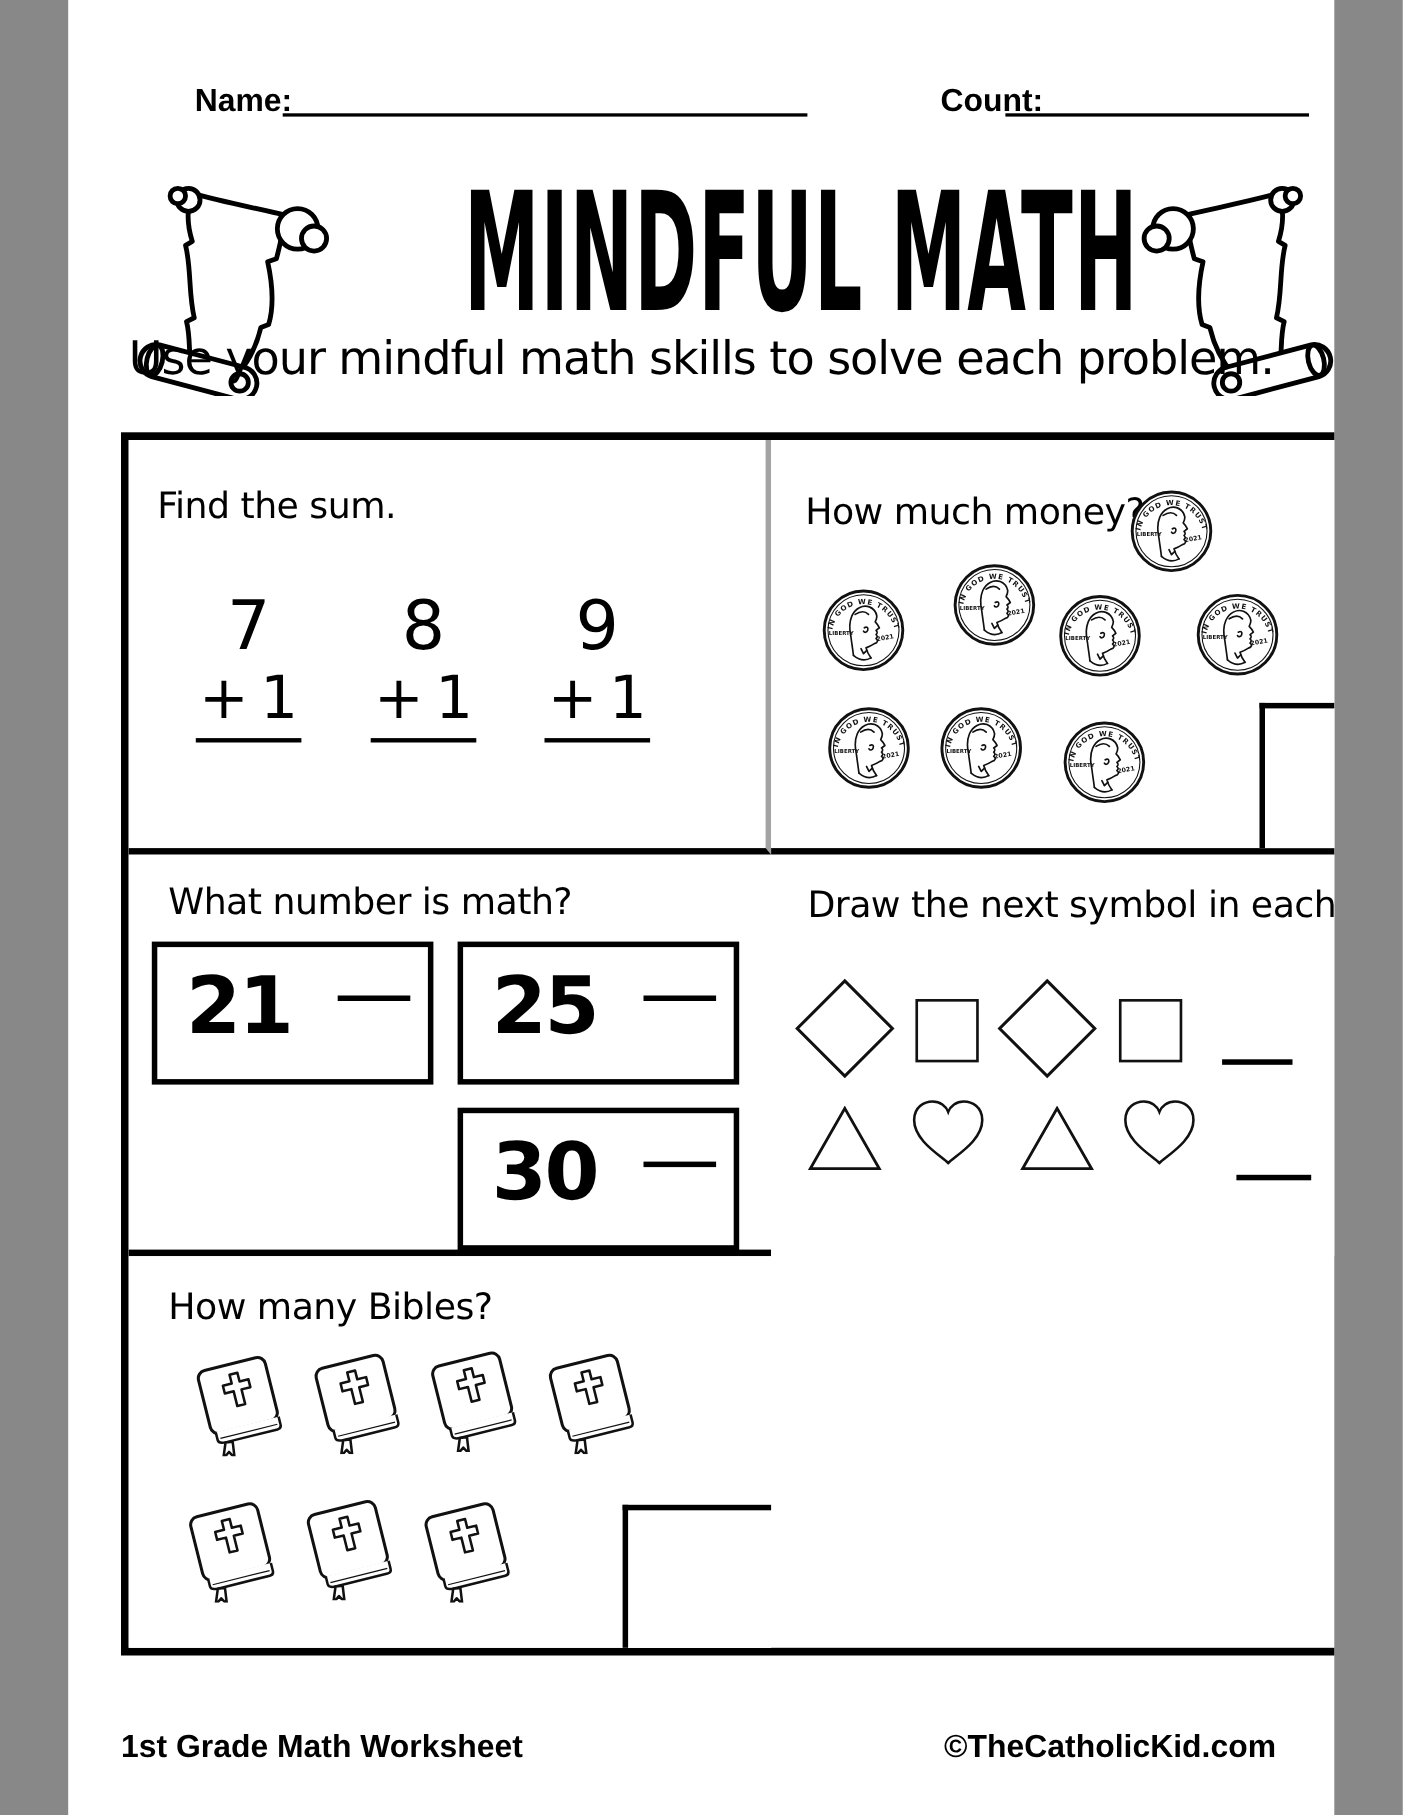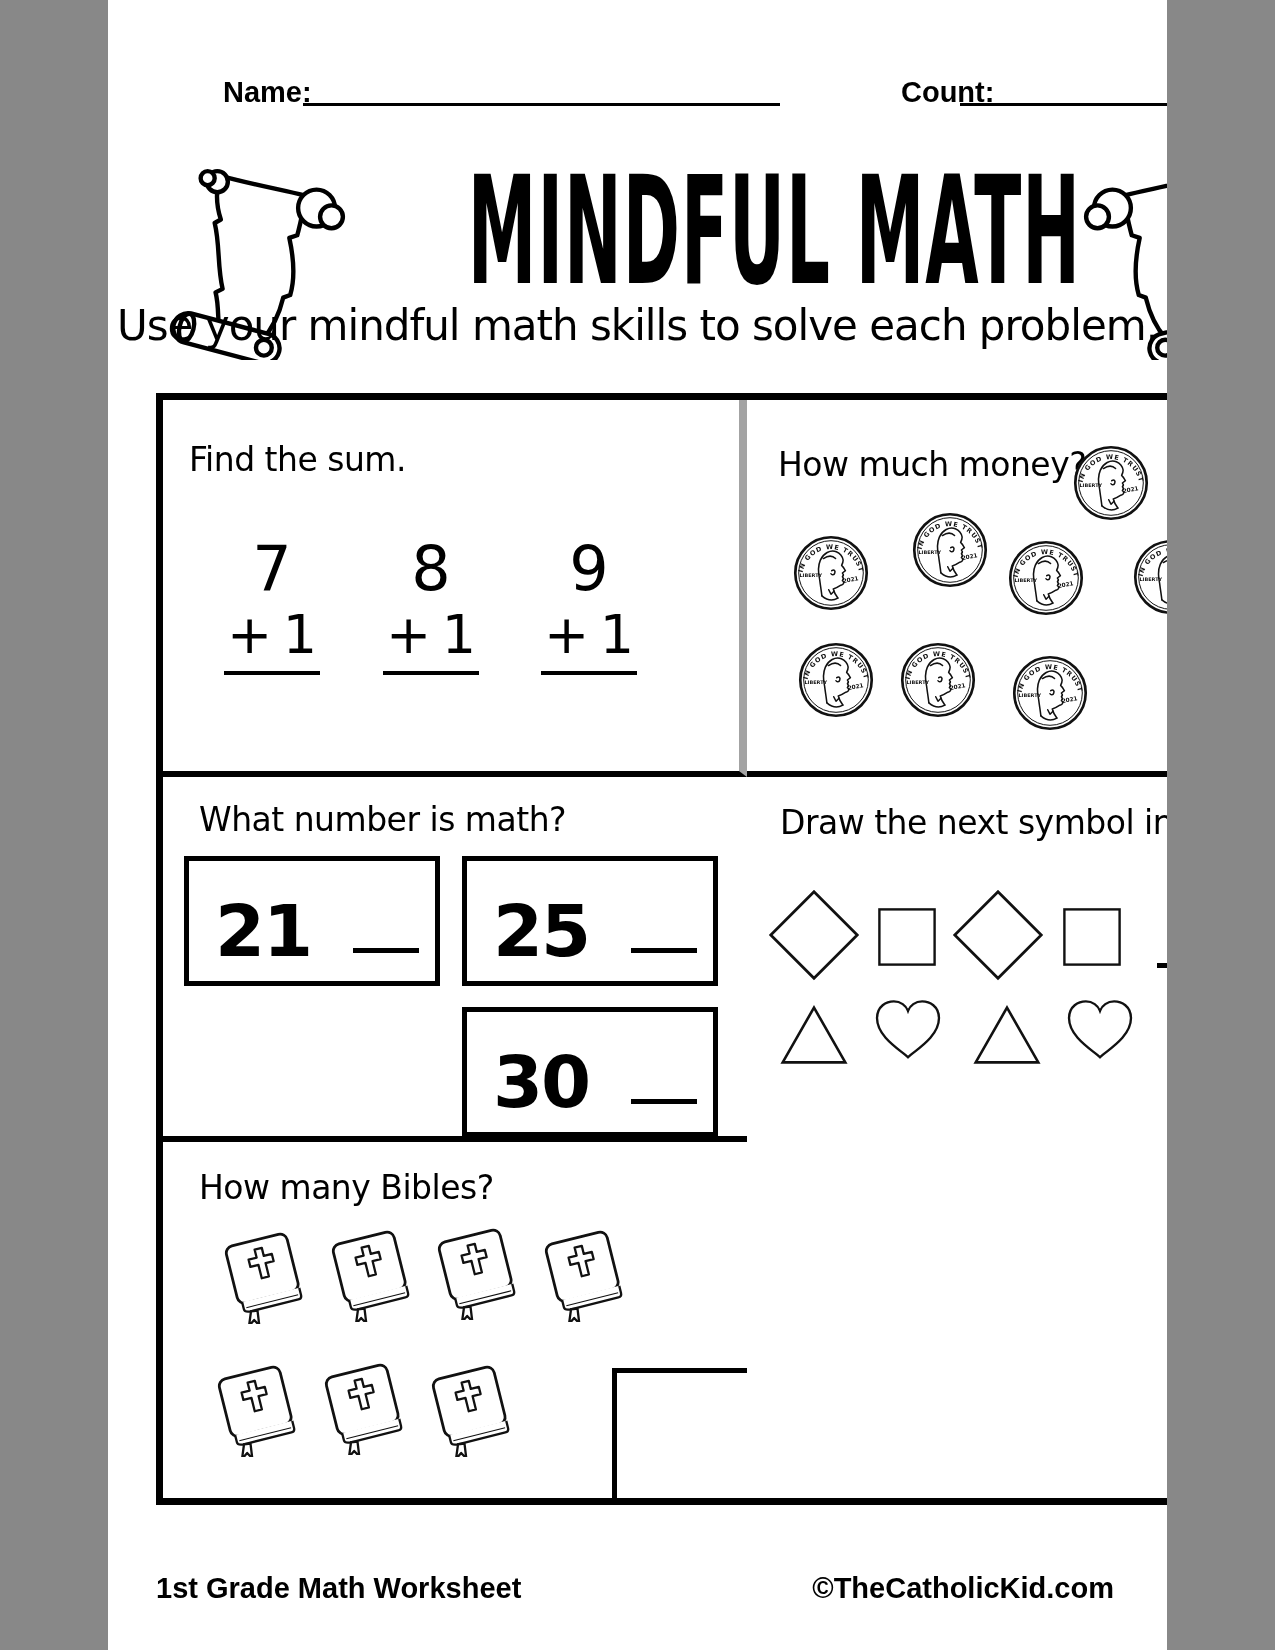--- a/index.html
+++ b/index.html
@@ -1,16 +1,16 @@
 <!DOCTYPE html>
 <html><head>
 <meta charset="utf-8">
 <style>
   html,body{margin:0;padding:0;background:#888;}
-  .page{position:relative;width:1059px;height:1650px;background:#fff;margin:0 auto;
+  .page{position:relative;width:1151px;height:1650px;background:#fff;margin:0 auto;
         font-family:"DejaVu Sans",sans-serif;color:#000;overflow:hidden;}
 
   
   .nd-label{position:absolute;top:76px;font-family:"Liberation Sans",sans-serif;
             font-weight:bold;font-size:29px;}
   .hline{position:absolute;height:0;border-top:3px solid #000;}
 
   
   .scroll{position:absolute;width:205px;height:202px;}
   .scroll.right{transform:scaleX(-1);}
@@ -18,21 +18,21 @@
               font-weight:bold;font-size:150px;line-height:1;letter-spacing:2px;white-space:nowrap;}
   .main-title span{display:inline-block;transform:scaleX(0.46);transform-origin:center;}
   .subtitle{position:absolute;left:0;right:0;top:301px;text-align:center;
             font-size:42px;letter-spacing:-1px;}
 
   
   .sheet{position:absolute;left:48px;top:393px;width:1177px;height:1112px;
          border:7px solid #000;box-sizing:border-box;display:grid;
          grid-template-columns:584px 579px;grid-template-rows:377px 365px 356px;}
   .cell{position:relative;box-sizing:border-box;background:#fff;}
-  .bR{border-right:8px solid #a3a3a3;}
+  .bR{border-right:5px solid #a3a3a3;}
   .bB{border-bottom:6px solid #000;}
   .sec-title{position:absolute;font-size:33px;letter-spacing:-0.5px;white-space:nowrap;}
 
   
   .add-col{position:absolute;top:138px;width:96px;text-align:center;}
   .add-top{font-size:62px;line-height:1;}
   .add-row{display:flex;justify-content:space-between;font-size:54px;line-height:1;
            margin-top:8px;padding:0 3px;}
   .add-line{border-bottom:4px solid #000;margin-top:9px;}
 
@@ -42,21 +42,21 @@
               border-left:5px solid #000;background:#fff;}
 
   
   .count-row{position:absolute;left:10px;top:166px;display:flex;}
   .cbox{width:99px;height:97px;border:3px solid #000;margin-left:-3px;display:flex;
         align-items:center;justify-content:center;font-size:50px;}
   .cbox:first-child{margin-left:0;}
 
   
   .num-box{position:absolute;width:256px;height:130px;border:5px solid #000;
-           box-sizing:border-box;display:flex;align-items:flex-end;}
+           box-sizing:border-box;display:flex;align-items:center;}
   .num-box .num{font-size:72px;font-weight:bold;line-height:1;margin:0 0 14px 26px;
                 letter-spacing:-2px;}
   .num-box .blank{width:66px;border-bottom:5px solid #000;margin:0 0 28px 42px;}
 
   
   .shape{position:absolute;}
   .pat-blank{position:absolute;height:0;border-top:5px solid #000;}
 
   
   .bible{position:absolute;width:92px;height:104px;}

